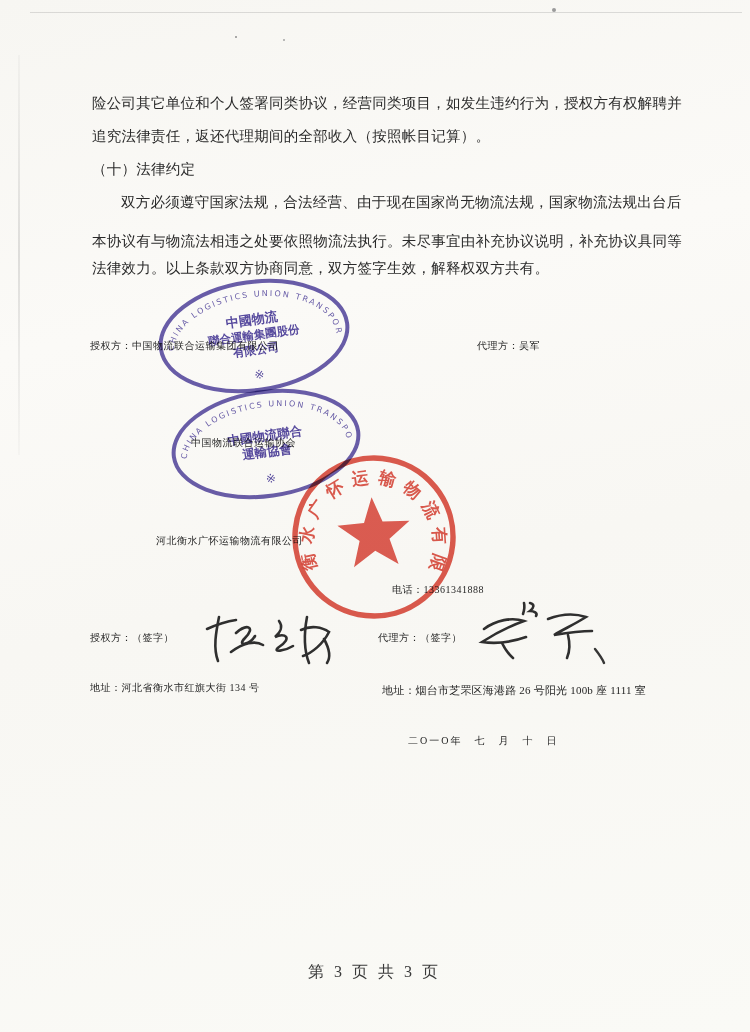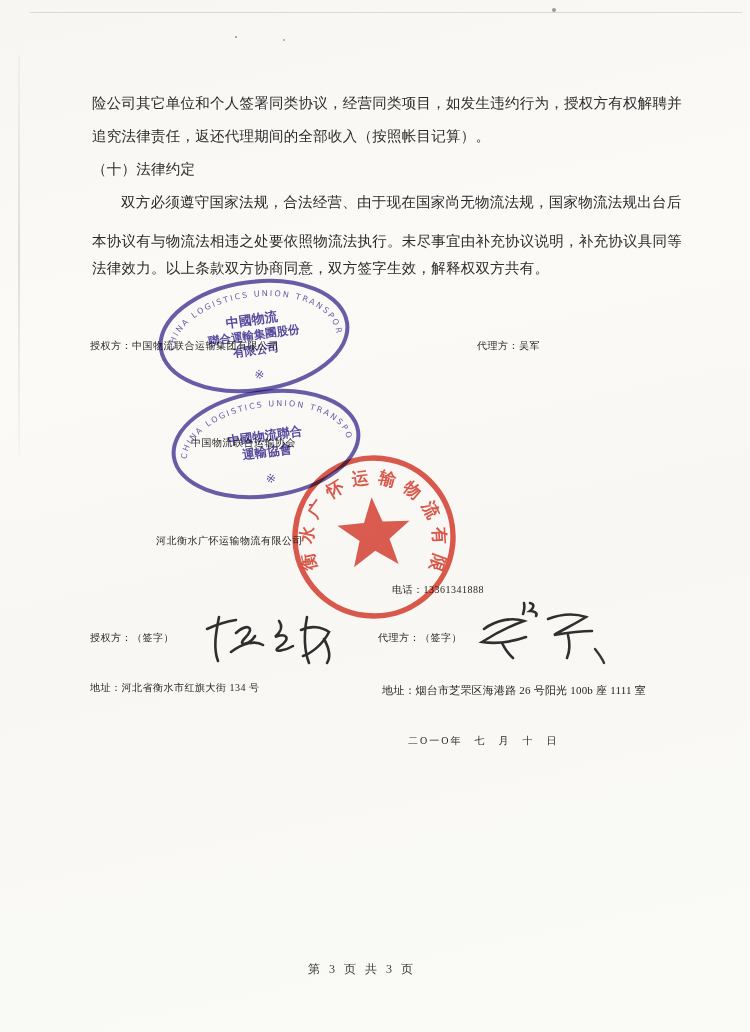--- a/index.html
+++ b/index.html
@@ -5,21 +5,21 @@
   html,body{margin:0;padding:0;background:#e8e8e8;}
   #page{
     position:relative;width:750px;height:1032px;overflow:hidden;
     background:linear-gradient(168deg,#f7f6f2 0%,#fbfaf7 30%,#f8f7f3 55%,#fafaf6 100%);
     font-family:"Liberation Serif","DejaVu Serif",serif;color:#242424;
   }
   .line{position:absolute;white-space:nowrap;line-height:1.2;}
   .body-text{font-size:14.5px;letter-spacing:.25px;color:#2a2a2a;}
   .row-text{font-size:10px;letter-spacing:.5px;color:#262626;}
   .small-text{font-size:11px;letter-spacing:.2px;color:#262626;}
-  .footer-text{font-size:12px;letter-spacing:3px;color:#3a3a3a;}
+  .footer-text{font-size:16px;letter-spacing:3px;color:#3a3a3a;}
   .stamp{position:absolute;mix-blend-mode:multiply;}
   .sig{position:absolute;}
   
   .top-edge{position:absolute;left:30px;right:8px;top:12px;height:1px;
     background:rgba(140,140,140,.28);}
   .left-crease{position:absolute;left:18px;top:55px;width:2px;height:400px;
     background:linear-gradient(rgba(120,120,120,.05),rgba(110,110,110,.20),rgba(120,120,120,.04));}
   .speck{position:absolute;left:235px;top:36px;width:2px;height:2px;border-radius:50%;
     background:#8f8f8f;box-shadow:48px 3px 0 #a5a5a5,318px -27px 0 1px #9a9a9a;}
 </style>

